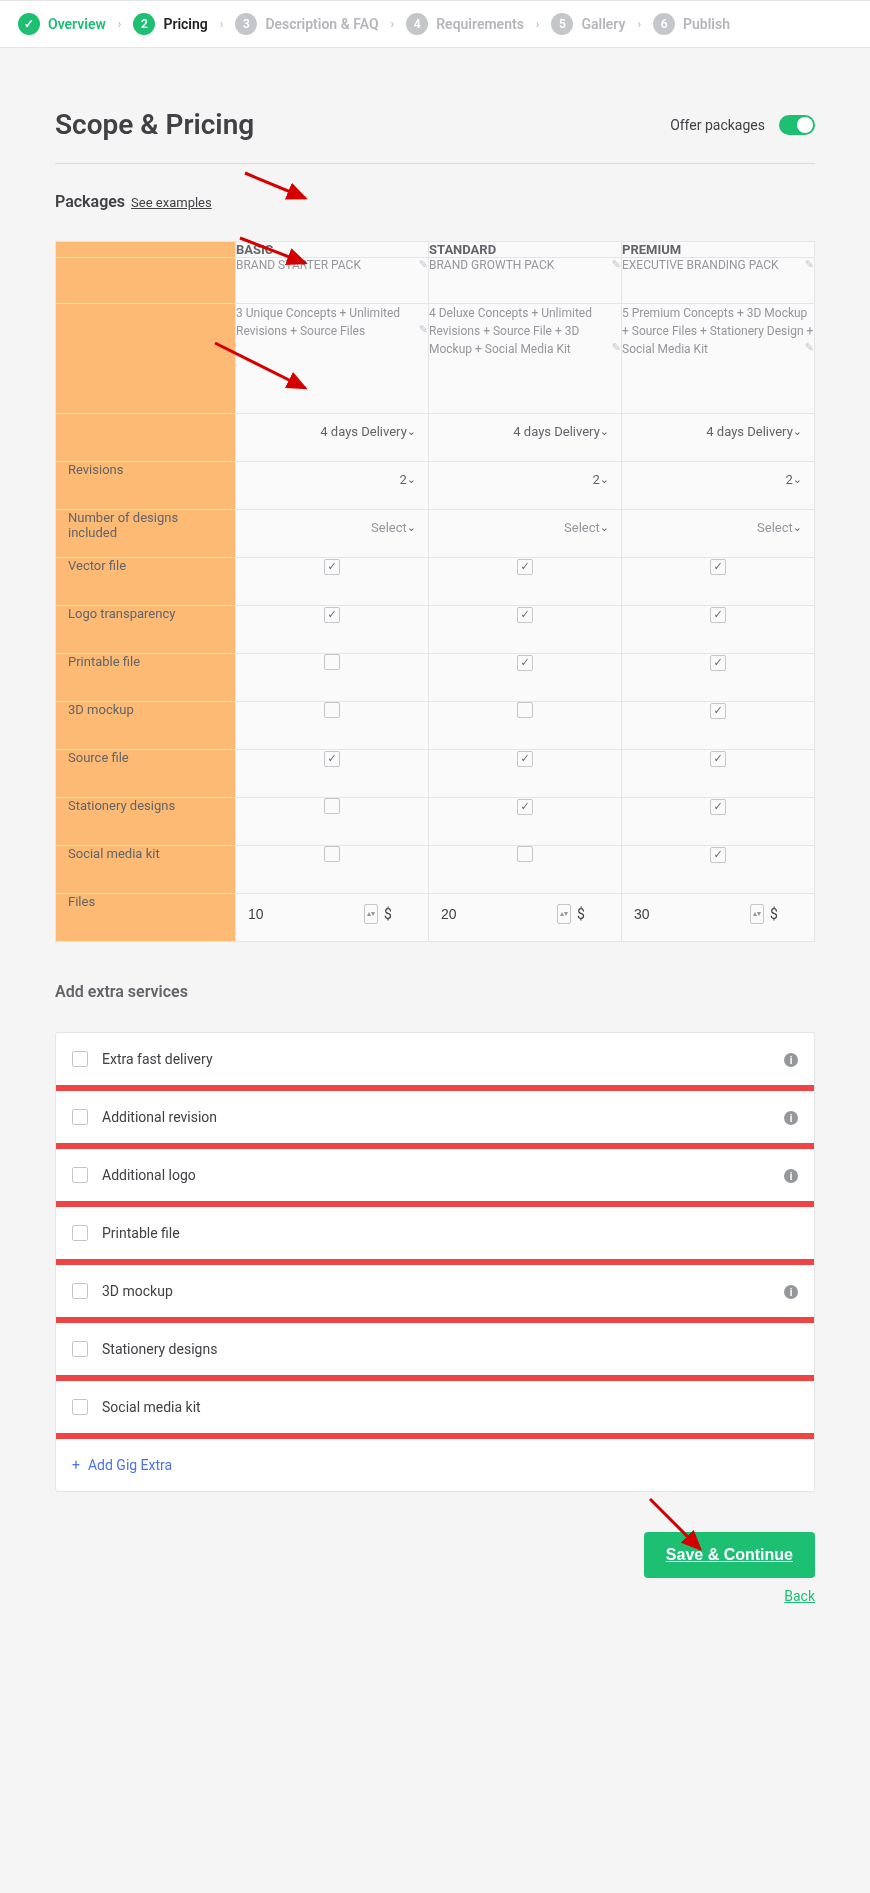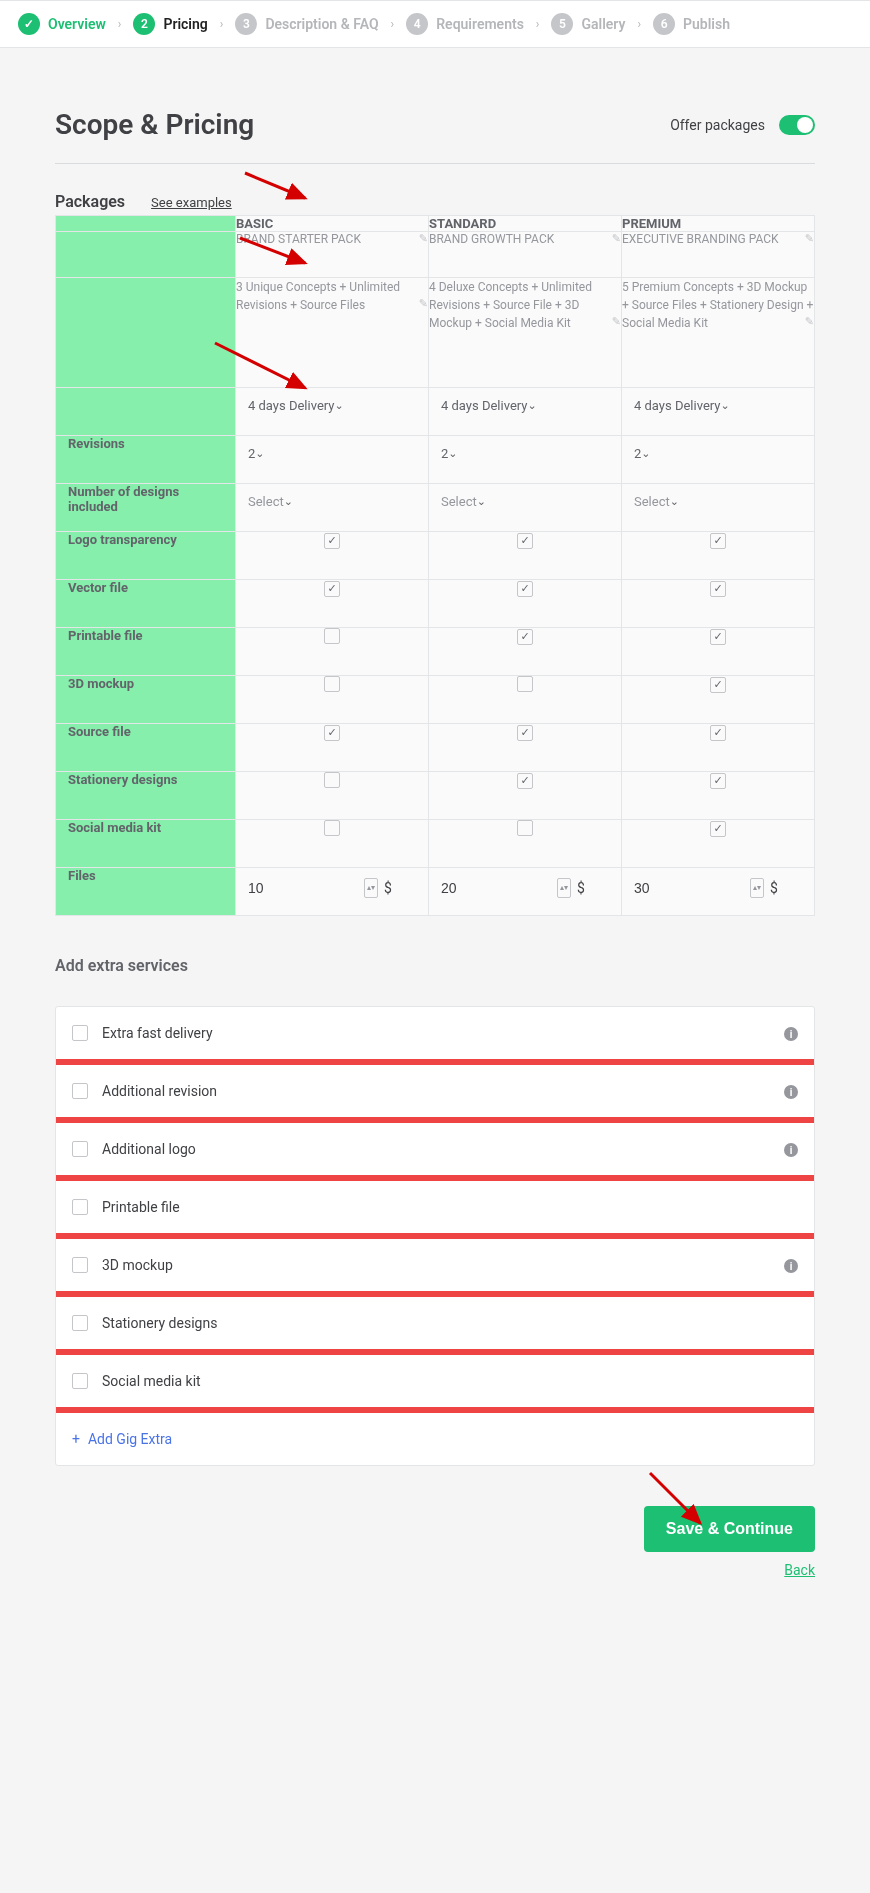--- a/index.html
+++ b/index.html
@@ -14,49 +14,49 @@
 .step-label.done { color: #1dbf73; }
 .step-label.current { color: #222; }
 .step-label.future { color: #b5b6ba; }
 .chev { margin: 0 12px; color: #b5b6ba; font-size: 12px; }
 .container { width: 760px; margin: 0 auto; padding: 60px 0 40px; }
 .header-row { display: flex; justify-content: space-between; align-items: center; border-bottom: 1px solid #dadbdd; padding-bottom: 22px; }
 h1 { font-size: 28px; font-weight: 600; color: #404145; }
 .toggle-wrap { display: flex; align-items: center; gap: 14px; font-size: 14px; color: #404145; }
 .toggle { width: 36px; height: 20px; background: #1dbf73; border-radius: 10px; position: relative; }
 .toggle::after { content: ""; width: 16px; height: 16px; background: #fff; border-radius: 50%; position: absolute; top: 2px; right: 2px; }
-.section-title { font-size: 16px; font-weight: 600; margin: 28px 0 4px; display: flex; gap: 26px; align-items: baseline; }
+.section-title { font-size: 16px; font-weight: 600; margin: 28px 0 30px; display: flex; gap: 6px; align-items: baseline; }
 .section-title a { font-size: 13px; color: #404145; text-decoration: underline; font-weight: 400; }
 .pkg-table { width: 100%; border: 1px solid #e4e5e7; border-collapse: collapse; background: #fff; font-size: 13px; }
 .pkg-table td, .pkg-table th { border: 1px solid #e4e5e7; padding: 0; vertical-align: top; }
-.pkg-table .label-col { width: 180px; background: #86efac; padding: 0 12px; color: #62646a; font-size: 13px; font-weight: 700; text-align: left; }
+.pkg-table .label-col { width: 180px; background: #fdba74; padding: 0 12px; color: #62646a; font-size: 13px; font-weight: 400; text-align: left; }
 .pkg-table .data-col { width: 193px; background: #fafafa; }
 .tier-head { padding: 18px 12px; font-weight: 700; color: #62646a; font-size: 13px; text-align: left; }
 .name-cell { padding: 10px 12px; font-size: 12px; color: #95979d; text-transform: uppercase; height: 46px; }
 .desc-cell { padding: 10px 12px; font-size: 12px; color: #95979d; height: 110px; line-height: 1.5; margin-left: 36px; }
-.select-cell { padding: 10px 12px; display: flex; justify-content: flex-start; align-items: center; font-size: 13px; color: #62646a; }
+.select-cell { padding: 10px 12px; display: flex; justify-content: flex-end; align-items: center; font-size: 13px; color: #62646a; }
 .select-cell.ph { color: #95979d; }
 .chev-down { font-size: 11px; color: #62646a; }
 .check-cell { text-align: center; padding: 14px 0; }
 .cbox { display: inline-block; width: 16px; height: 16px; border: 1px solid #c5c6c9; border-radius: 2px; color: #62646a; font-size: 11px; line-height: 14px; }
 .cbox.checked::before { content: "✓"; }
 .price-cell { padding: 10px 12px; display: flex; align-items: center; gap: 6px; font-size: 14px; color: #404145; }
 .price-cell input { width: 110px; border: none; background: transparent; font-size: 14px; color: #404145; }
 .spinner { width: 14px; height: 20px; border: 1px solid #c5c6c9; border-radius: 2px; font-size: 8px; line-height: 8px; display: flex; flex-direction: column; justify-content: center; align-items: center; color: #95979d; }
 .pencil { float: right; color: #c5c6c9; font-size: 11px; }
 .extras-title { font-size: 16px; font-weight: 600; color: #62646a; margin: 40px 0 31px; }
 .extras-list { border: 1px solid #e4e5e7; border-radius: 3px; background: #fff; }
 .extra-row { display: flex; align-items: flex-end; padding: 18px 16px; border-bottom: 6px solid #ef4444; font-size: 14px; justify-content: space-between; }
 .extra-row:last-child { border-bottom: none; }
 .extra-left { display: flex; align-items: center; gap: 14px; }
 .ecbox { width: 16px; height: 16px; border: 1px solid #c5c6c9; border-radius: 2px; }
 .info-icon { width: 14px; height: 14px; border-radius: 50%; background: #95979d; color: #fff; font-size: 10px; display: flex; align-items: center; justify-content: center; font-weight: 700; }
 .add-extra { padding: 18px 16px; color: #4a73e8; font-size: 14px; display: flex; gap: 8px; }
 .footer { display: flex; flex-direction: column; align-items: flex-end; gap: 10px; margin-top: 40px; }
-.btn-save { background: #1dbf73; color: #fff; padding: 14px 22px; border: none; border-radius: 4px; font-size: 16px; font-weight: 600; cursor: pointer; }
+.btn-save { background: #1dbf73; color: #fff; padding: 14px 22px; border: none; border-radius: 4px; font-size: 16px; font-weight: 600; cursor: pointer; text-decoration: underline; }
 .back-link { color: #1dbf73; font-size: 14px; }
 .arrow { position: absolute; pointer-events: none; }
 .row-tall td { height: 48px; }
 </style>
 </head>
 <body>
 
 <div class="topbar" id="steps-bar">
     <div class="step">
       <div class="step-circle step-done">✓</div>
@@ -193,27 +193,27 @@
       <td class="data-col">
             <div class="select-cell ph">
               <span>Select</span>
               <span class="chev-down">⌄</span>
             </div>
           </td>
     </tr>
     </tbody>
       <tbody id="feature-rows">
         <tr class="row-tall">
+          <td class="label-col">Vector file</td>
+          <td class="data-col check-cell"><span class="cbox checked"></span></td>
+          <td class="data-col check-cell"><span class="cbox checked"></span></td>
+          <td class="data-col check-cell"><span class="cbox checked"></span></td>
+        </tr>
+        <tr class="row-tall">
           <td class="label-col">Logo transparency</td>
-          <td class="data-col check-cell"><span class="cbox checked"></span></td>
-          <td class="data-col check-cell"><span class="cbox checked"></span></td>
-          <td class="data-col check-cell"><span class="cbox checked"></span></td>
-        </tr>
-        <tr class="row-tall">
-          <td class="label-col">Vector file</td>
           <td class="data-col check-cell"><span class="cbox checked"></span></td>
           <td class="data-col check-cell"><span class="cbox checked"></span></td>
           <td class="data-col check-cell"><span class="cbox checked"></span></td>
         </tr>
         <tr class="row-tall">
           <td class="label-col">Printable file</td>
           <td class="data-col check-cell"><span class="cbox"></span></td>
           <td class="data-col check-cell"><span class="cbox checked"></span></td>
           <td class="data-col check-cell"><span class="cbox checked"></span></td>
         </tr>

